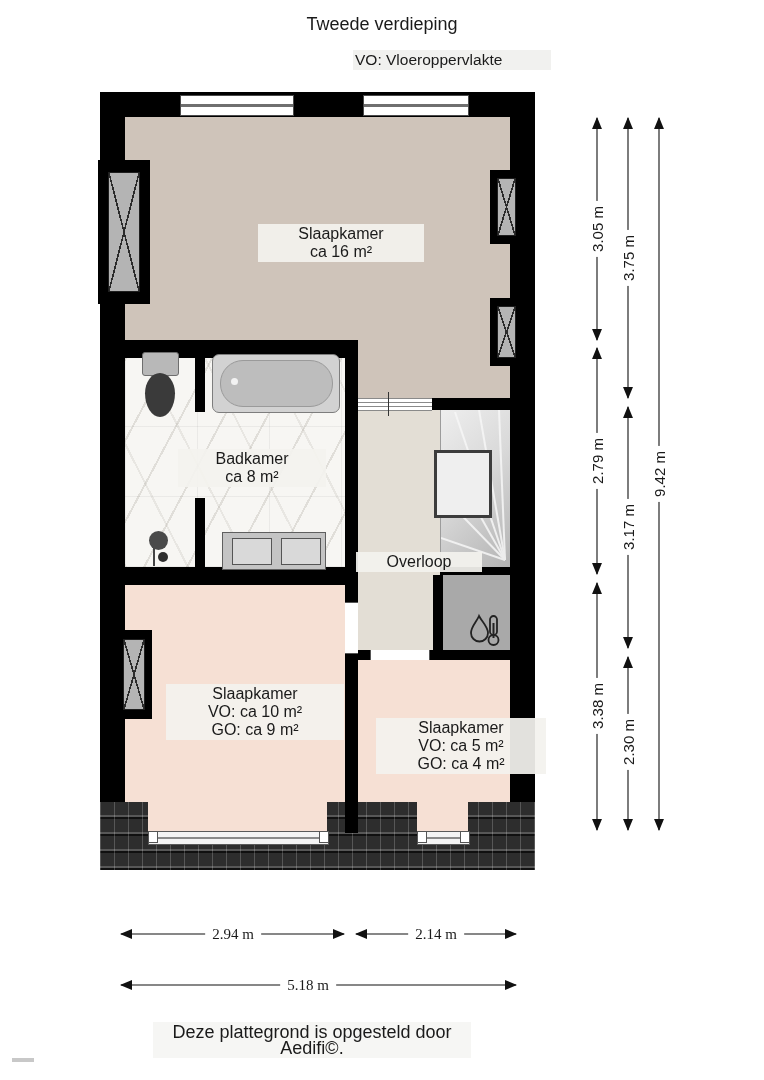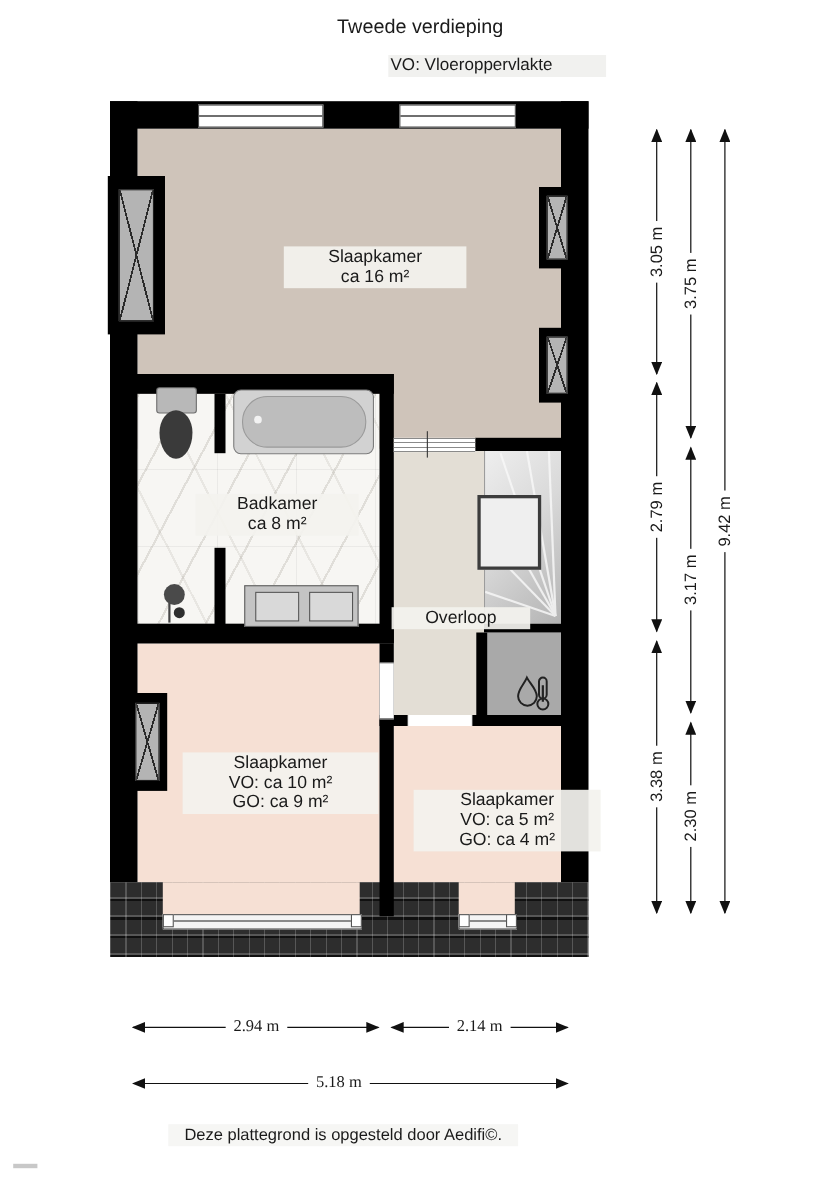--- a/index.html
+++ b/index.html
@@ -7,21 +7,21 @@
        font-family:"Liberation Sans", sans-serif;color:#1a1a1a;}
   .abs{position:absolute;}
 
   
   .title{left:0;top:14px;width:764px;text-align:center;font-size:18px;}
   .legend{left:353px;top:50px;width:194px;background:#f1f1ef;text-align:left;
           font-size:15.5px;line-height:18px;padding:1px 2px;}
   .room-label{background:rgba(243,242,238,0.93);text-align:center;font-size:16px;
               line-height:18px;padding:1px 21px;}
   .footer{left:153px;top:1022px;width:318px;background:#f6f6f4;text-align:center;
-          font-size:15px;line-height:16px;padding:2px 0;}
+          font-size:18px;line-height:16px;padding:2px 0;}
   .tiny-mark{left:12px;top:1058px;width:22px;height:4px;background:#9a9a9a;opacity:.55;}
 
   
   .floor-16{left:125px;top:117px;width:385px;height:291px;background:#cfc4ba;}
   .floor-bath{left:125px;top:358px;width:220px;height:209px;background:#f7f6f3;
       background-image:
         repeating-linear-gradient(0deg, rgba(0,0,0,0.05) 0 1px, transparent 1px 70px),
         repeating-linear-gradient(90deg, rgba(0,0,0,0.05) 0 1px, transparent 1px 72px),
         repeating-linear-gradient(118deg, rgba(165,160,150,0.28) 0 2px, transparent 2px 38px),
         repeating-linear-gradient(63deg, rgba(165,160,150,0.18) 0 2px, transparent 2px 55px);}

